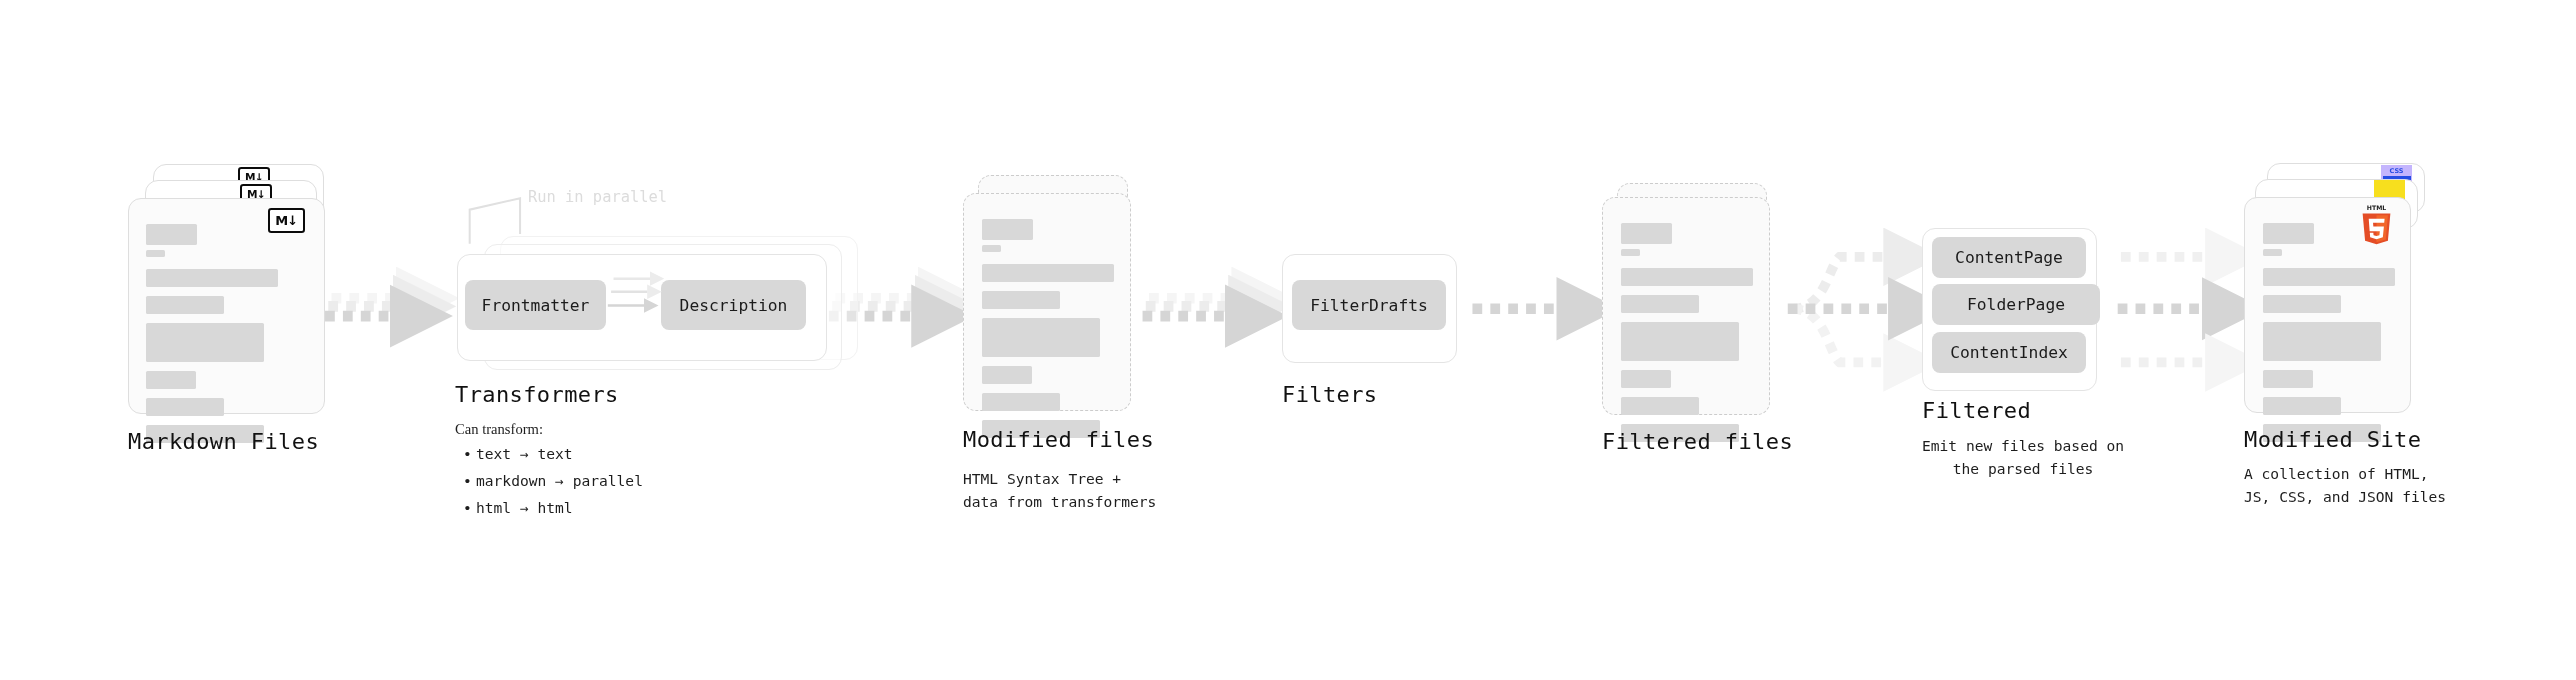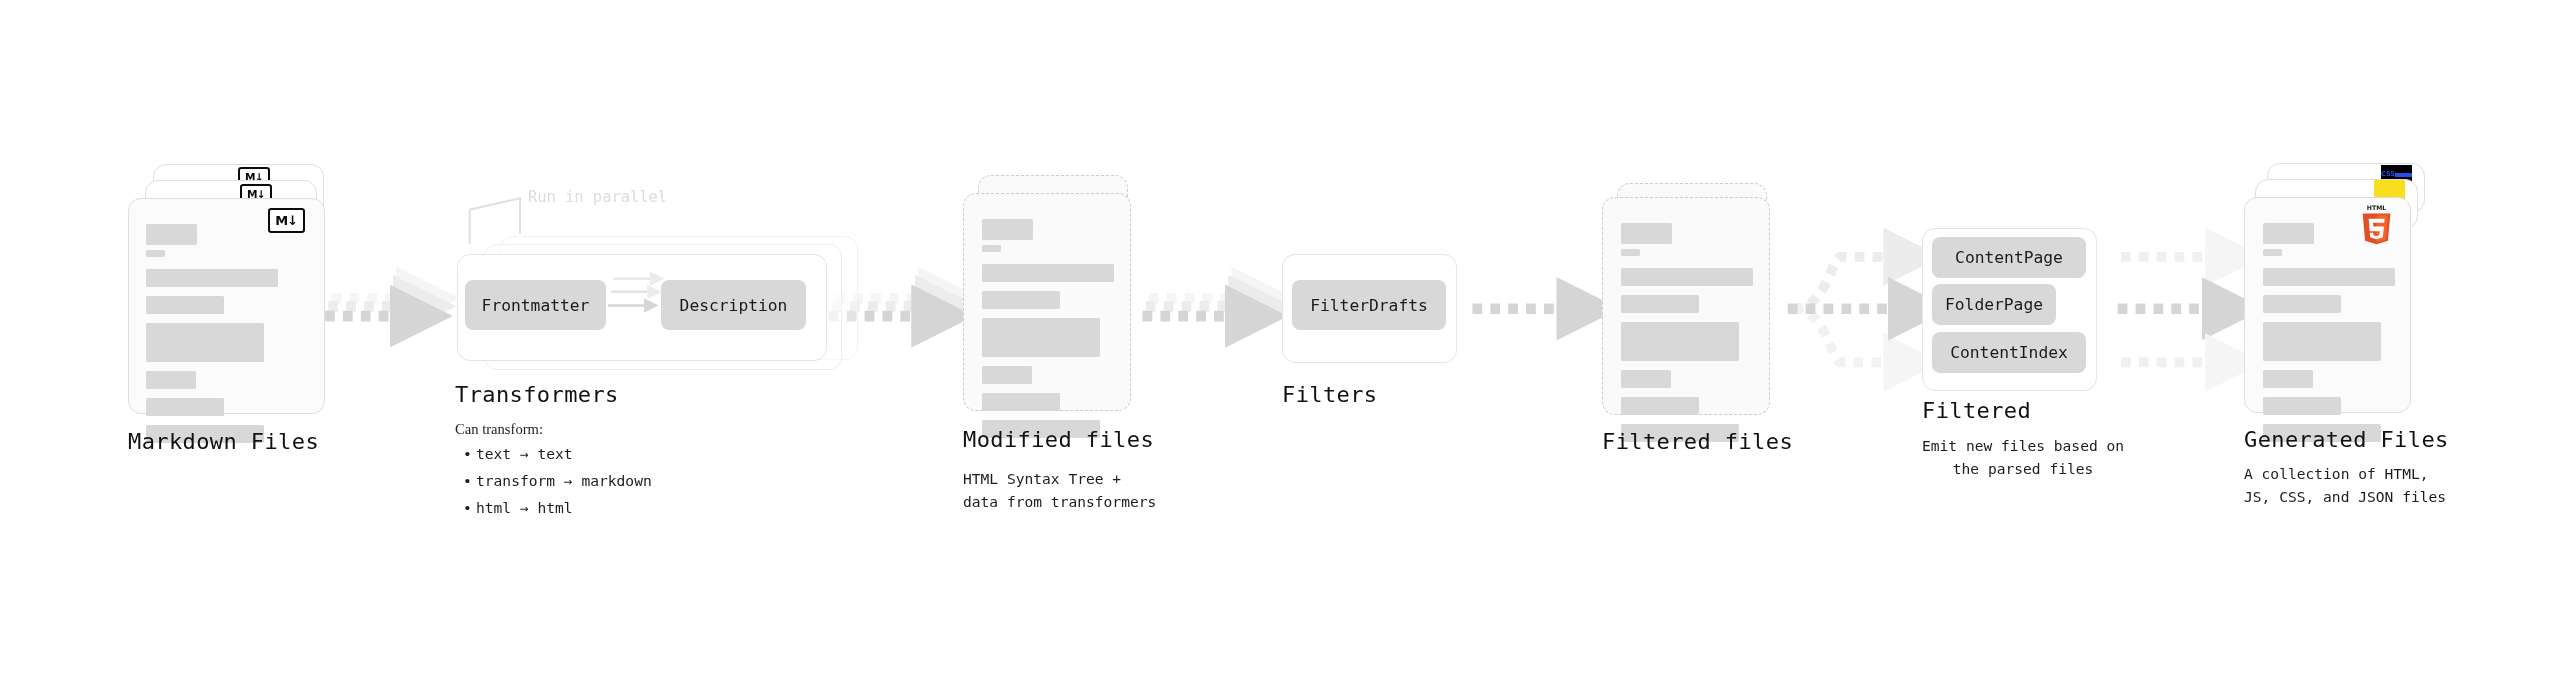--- a/index.html
+++ b/index.html
@@ -39,22 +39,22 @@
     border:2.4px solid #0b0b0b;
     border-radius:3.3px;
     background:#ffffff;
     display:flex;align-items:center;justify-content:center;
     font-family:"DejaVu Sans","Liberation Sans",sans-serif;
     font-weight:bold;font-size:13px;line-height:1;color:#0b0b0b;
     letter-spacing:-0.8px;
   }
   .badge-md.sm{width:28px;height:17px;border-width:2.4px;font-size:10.6px;}
   .badge-css{
-    position:absolute;width:31px;height:18px;background:#000000;
-    display:flex;flex-direction:row;align-items:center;justify-content:center;
+    position:absolute;width:31px;height:18px;background:#c4b5fd;
+    display:flex;flex-direction:column;align-items:center;justify-content:center;
   }
   .badge-css .lbl{font-family:"DejaVu Sans","Liberation Sans",sans-serif;font-size:6.5px;font-weight:bold;color:#264de4;line-height:1;}
   .badge-css .bar2{width:28px;height:4.1px;background:#264de4;margin-top:1.6px;}
   .badge-js{position:absolute;width:31px;height:21px;background:#f7df1e;}
   .badge-html{position:absolute;width:37px;height:46px;}
 
   
   .pbox{
     position:absolute;box-sizing:border-box;
     background:#ffffff;border:1.6px solid #e4e4e4;border-radius:13px;
@@ -191,21 +191,21 @@
       <line x1="755" y1="343" x2="800" y2="343" stroke="#e8e8e8" stroke-width="3" marker-end="url(#ahL)"></line>
       <line x1="752" y1="359" x2="797" y2="359" stroke="#e2e2e2" stroke-width="3" marker-end="url(#ahL)"></line>
       <line x1="748" y1="376" x2="793" y2="376" stroke="#d5d5d5" stroke-width="3" marker-end="url(#ah)"></line>
     </svg>
   </div>
   <div class="parallel-label" style="left:528px;top:188px;">Run in parallel</div>
   <div class="title" style="left:455px;top:382px;">Transformers</div>
   <div class="listhead" style="left:455px;top:421px;">Can transform:</div>
   <div class="bullets" style="left:463px;top:441px;">
     <div><span class="dot">•</span><span>text → text</span></div>
-    <div><span class="dot">•</span><span>transform → markdown</span></div>
+    <div><span class="dot">•</span><span>markdown → parallel</span></div>
     <div><span class="dot">•</span><span>html → html</span></div>
   </div>
 
   <div class="cardstack">
     <div class="card dashed" style="left:978px;top:175px;width:150px;height:49px;"></div>
     <div class="card dashed" style="left:963px;top:193px;width:168px;height:218px;"></div>
     <div class="card-body" style="left:982px;top:219px;width:138px;">
       <div class="bar h1" style="width:51px;"></div>
       <div class="bar tiny" style="width:18.7px;"></div>
       <div class="bar" style="width:132px;"></div>
@@ -238,21 +238,21 @@
       <div class="bar" style="width:50px;"></div>
       <div class="bar" style="width:78px;"></div>
       <div class="bar" style="width:118px;"></div>
     </div>
   </div>
   <div class="title" style="left:1602px;top:429px;">Filtered files</div>
 
   <div>
     <div class="pbox" style="left:1922px;top:228px;width:175px;height:163px;"></div>
     <div class="pill" style="left:1932px;top:237px;width:154px;height:41px;">ContentPage</div>
-    <div class="pill" style="left:1932px;top:284px;width:124px;height:41px;">FolderPage</div>
+    <div class="pill" style="left:1932px;top:284px;width:168px;height:41px;">FolderPage</div>
     <div class="pill" style="left:1932px;top:332px;width:154px;height:41px;">ContentIndex</div>
   </div>
   <div class="title" style="left:1922px;top:398px;">Filtered</div>
   <div class="subtitle" style="left:1922px;top:435px;text-align:center;">Emit new files based on
 the parsed files</div>
 
   <div class="cardstack">
     <div class="card ghost" style="left:2267px;top:163px;width:158px;height:50px;"></div>
     <div class="badge-css" style="left:2381px;top:165px;">
       <span class="lbl">CSS</span>
@@ -276,18 +276,18 @@
 
     <div class="badge-html" style="left:2358px;top:202px;">
       <svg viewBox="0 0 48 56" width="37" height="46">
         <text x="24" y="9" font-size="8" font-weight="bold" fill="#1b1b1b" text-anchor="middle" font-family="DejaVu Sans, sans-serif">HTML</text>
         <path d="M6,13 L42,13 L38.8,48.5 L24,53 L9.2,48.5 Z" fill="#e44d26"></path>
         <path d="M24,15.5 L24,50.4 L36.1,46.8 L38.8,15.5 Z" fill="#f16529"></path>
         <path d="M13.5,20 L34.5,20 L34,25 L19.5,25 L19.9,30 L33.6,30 L32.2,44 L24,46.5 L15.8,44 L15.3,38 L19.9,38 L20.2,41.2 L24,42.3 L27.8,41.2 L28.3,36 L15.1,36 L13.9,20 Z" fill="#ffffff"></path>
       </svg>
     </div>
   </div>
-  <div class="title" style="left:2244px;top:427px;">Generated Files</div>
+  <div class="title" style="left:2244px;top:427px;">Modified Site</div>
   <div class="subtitle" style="left:2244px;top:463px;">A collection of HTML,
 JS, CSS, and JSON files</div>
 
 </div>
 
 
 </body></html>

